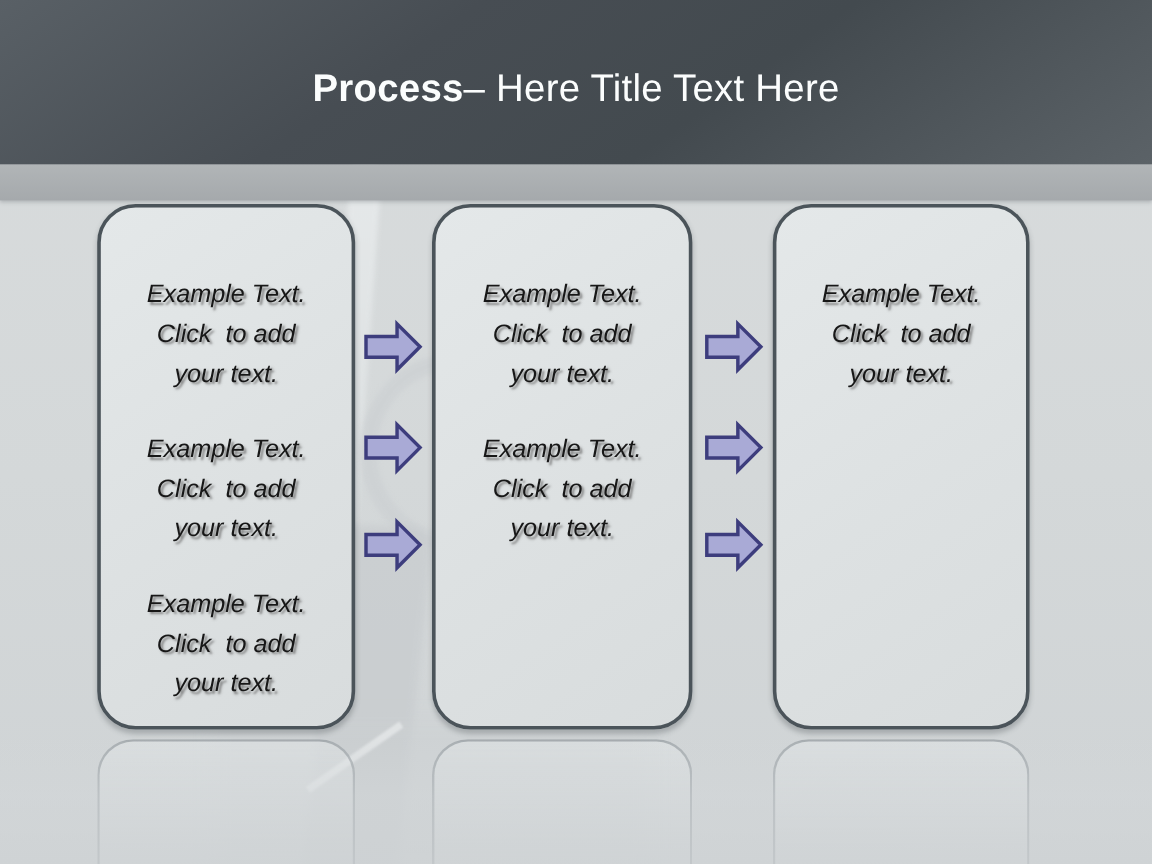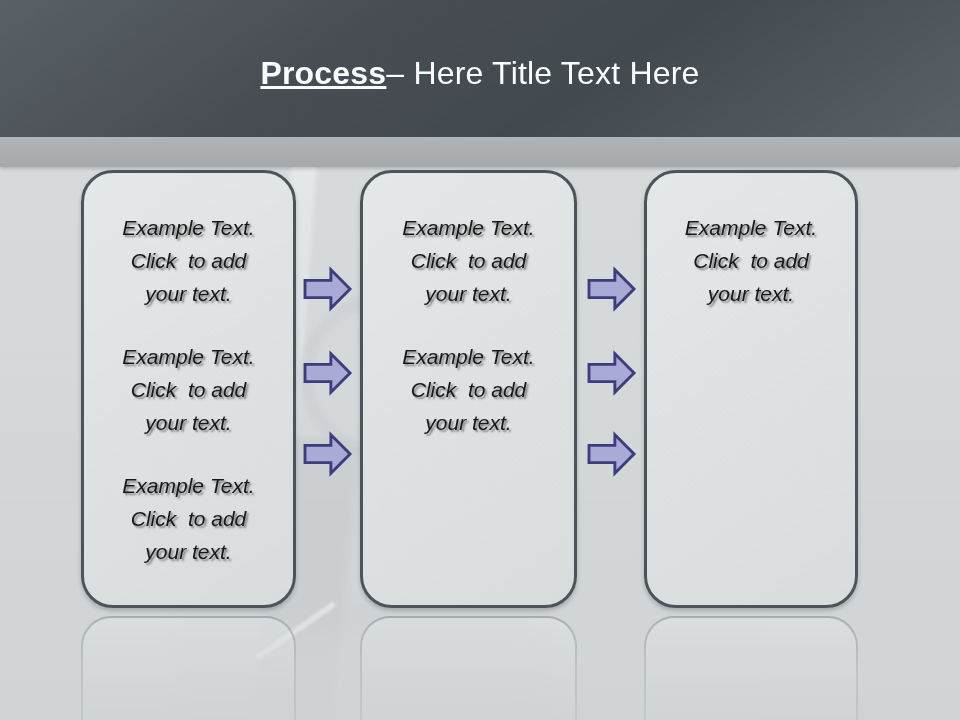--- a/index.html
+++ b/index.html
@@ -23,30 +23,30 @@
     opacity:.6;filter:blur(1px);transform:rotate(-35deg);}
   
   .header{
     position:absolute;left:0;top:0;width:960px;height:137px;z-index:6;
     background:linear-gradient(145deg,#59606 6,#474d53 35%,#434a4f 62%,#5b6267 100%);
     background:linear-gradient(145deg,#596066 0%,#474d53 35%,#434a4f 62%,#5b6267 100%);
     display:flex;align-items:center;justify-content:center;
   }
   .slide-title{margin:0;padding-top:10px;font-size:32px;color:#fbfdfd;font-weight:400;
     letter-spacing:.2px;}
-  .t-bold{font-weight:bold;text-decoration:underline;}
+  .t-bold{font-weight:bold;}
   .header-strip{
     position:absolute;left:0;top:137px;width:960px;height:30px;z-index:5;
     background:linear-gradient(180deg,#b1b5b7 0%,#a5a9ac 100%);
     box-shadow:0 2px 3px rgba(110,116,120,.35);
   }
   
   .pbox{
     position:absolute;top:170px;height:438px;box-sizing:border-box;z-index:10;
-    border:3px solid #4b545a;border-radius:32px;padding:38px 8px 0;
+    border:3px solid #4b545a;border-radius:32px;padding:56px 8px 0;
     background:linear-gradient(145deg,#e4e8e9 0%,#dde1e2 55%,#d8dcdd 100%);
     box-shadow:0 3px 4px rgba(70,76,80,.3);
   }
   .pbox-1{left:81px;width:215px;}
   .pbox-2{left:360px;width:217px;}
   .pbox-3{left:644px;width:214px;}
   .pbox p{
     margin:0 0 30px;text-align:center;font-style:italic;
     font-size:21px;line-height:33px;color:#171717;white-space:pre-wrap;
     text-shadow:2px 2px 2px rgba(105,105,105,.8);

